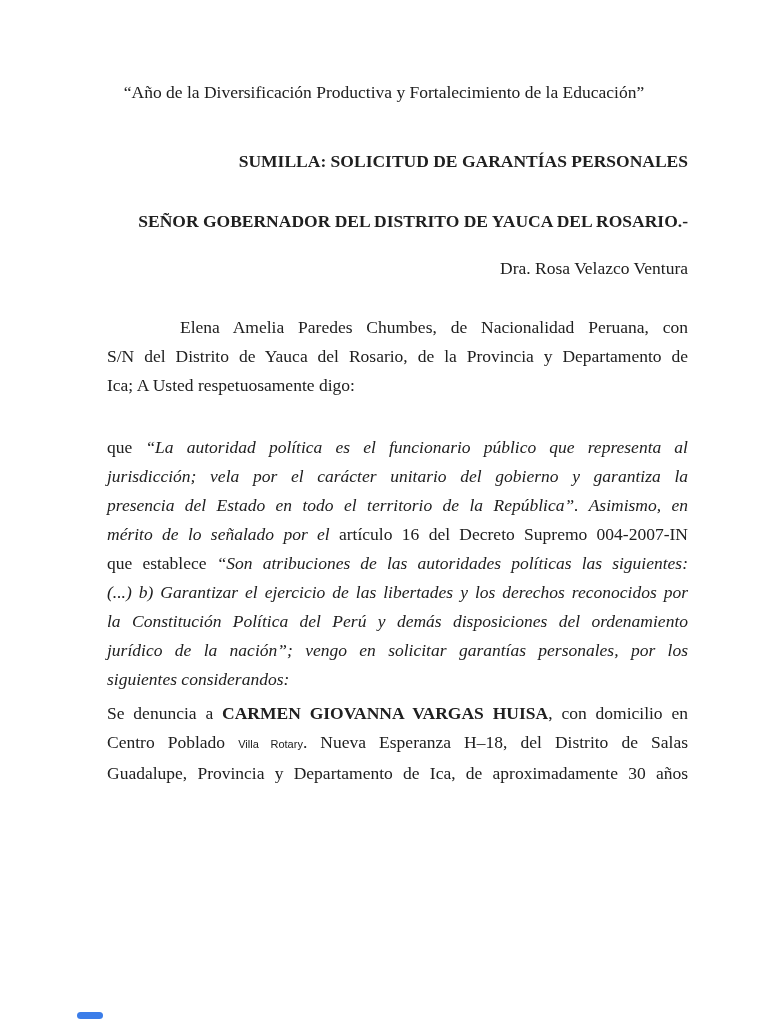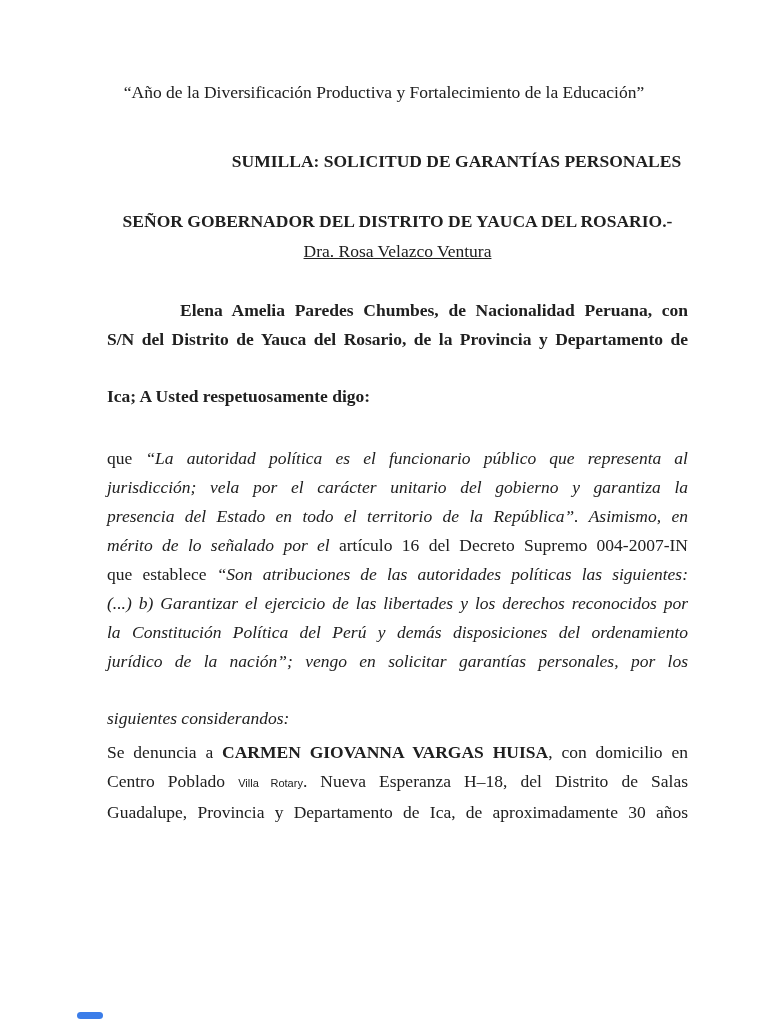--- a/index.html
+++ b/index.html
@@ -8,45 +8,45 @@
     width:768px;height:1024px;
     background:#ffffff;
     box-sizing:border-box;
     padding:78px 80px 0 107px;
     font-family:"Liberation Serif", serif;
     font-size:17.5px;
     line-height:29px;
     color:#202020;
     overflow:hidden;
   }
-  .tline{text-align:center;white-space:nowrap;}
+  .tline{text-align:right;white-space:nowrap;}
   .tline.center{text-align:center;margin-left:-27px;white-space:normal;}
   .line{text-align:justify;}
   .line.fill{text-align-last:justify;}
-  .line.last{text-align-last:left;margin-top:28px;}
+  .line.last{text-align-last:left;}
   .seg{}
   .b{font-weight:bold;}
   .i{font-style:italic;}
   .u{text-decoration:underline;text-underline-offset:3px;}
   .sans{font-family:"Liberation Sans", sans-serif;font-size:11px;}
   .indicator{
     position:absolute;left:77px;top:1012px;width:26px;height:7px;
     border-radius:3.5px;
   }
 </style>
 </head>
 <body>
 
 <div class="page">
   <div id="doc-body" style="color: rgb(32, 32, 32);">
       <div class="tline center" style="margin-top: 0px;"><span class="seg">“Año de la Diversificación Productiva y Fortalecimiento de la Educación”</span></div>
       <div class="tline" style="margin-top: 40px; padding-left: 118px;"><span class="seg b">SUMILLA: SOLICITUD DE GARANTÍAS PERSONALES</span></div>
       <div class="tline" style="margin-top: 31px;"><span class="seg b">SEÑOR GOBERNADOR DEL DISTRITO DE YAUCA DEL ROSARIO.-</span></div>
-      <div class="tline" style="margin-top: 1px; text-decoration: underline;"><span class="seg">Dra. Rosa Velazco Ventura</span></div>
-      <div style="margin-top: 30px; font-weight: bold;">
+      <div class="tline" style="margin-top: 18px;"><span class="seg">Dra. Rosa Velazco Ventura</span></div>
+      <div style="margin-top: 30px;">
         <div class="line fill" style="text-indent: 73px;"><span class="seg">Elena Amelia Paredes Chumbes, de Nacionalidad Peruana, con</span></div>
         <div class="line fill"><span class="seg">S/N del Distrito de Yauca del Rosario, de la Provincia y Departamento de</span></div>
         <div class="line last"><span class="seg">Ica; A Usted respetuosamente digo:</span></div>
       </div>
       <div style="margin-top: 33px;">
         <div class="line fill"><span class="seg">que </span><span class="seg i">“La autoridad política es el funcionario público que representa al</span></div>
         <div class="line fill"><span class="seg i">jurisdicción; vela por el carácter unitario del gobierno y garantiza la</span></div>
         <div class="line fill"><span class="seg i">presencia del Estado en todo el territorio de la República”. Asimismo, en</span></div>
         <div class="line fill"><span class="seg i">mérito de lo señalado por el </span><span class="seg">artículo 16 del Decreto Supremo 004-2007-IN</span></div>
         <div class="line fill"><span class="seg">que establece </span><span class="seg i">“Son atribuciones de las autoridades políticas las siguientes:</span></div>

